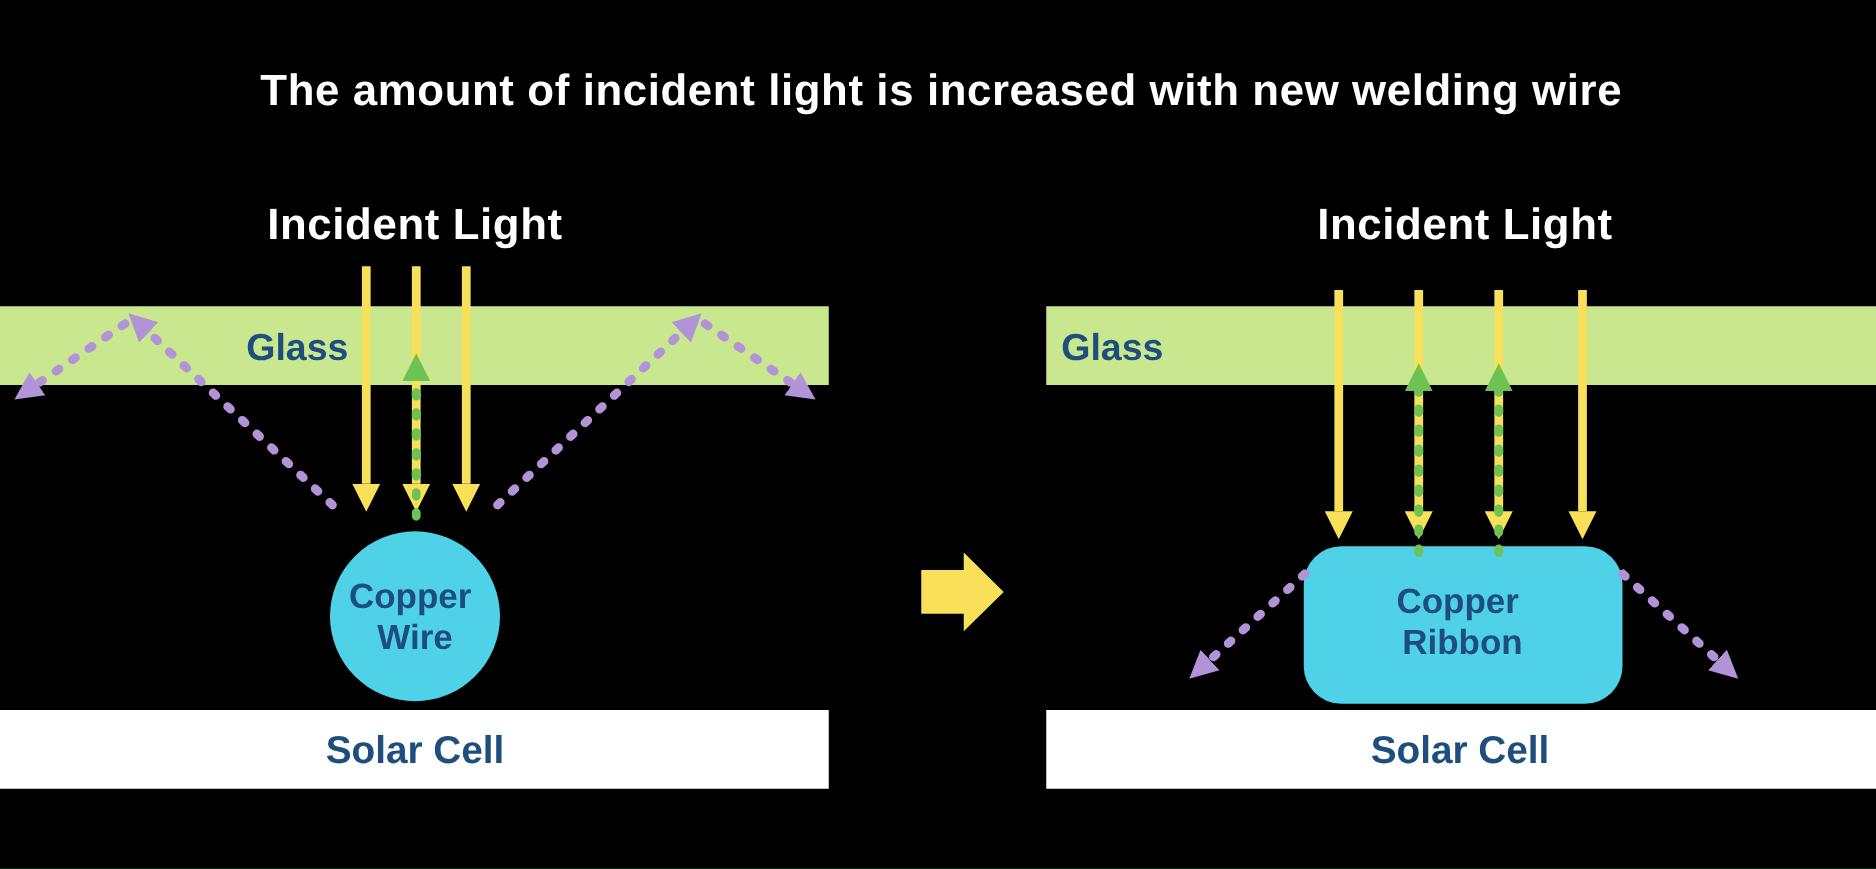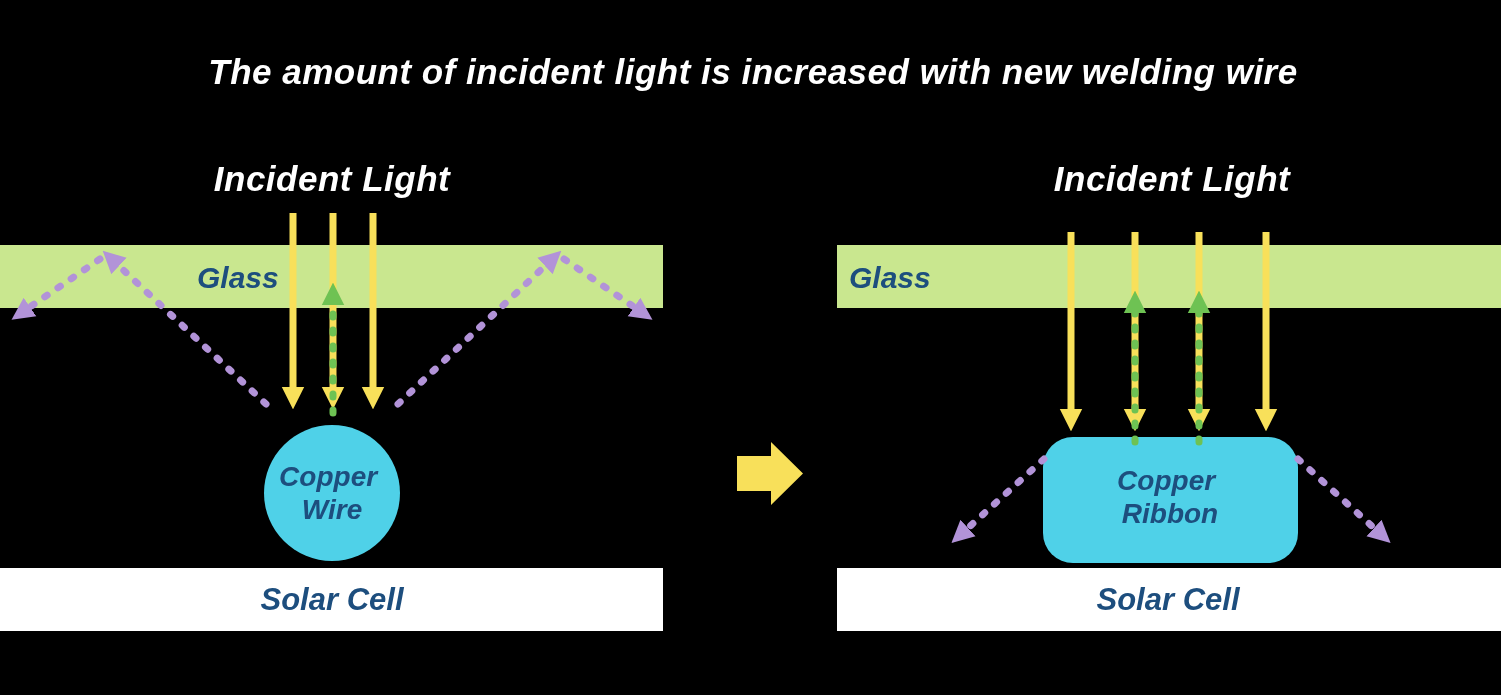--- a/index.html
+++ b/index.html
@@ -6,21 +6,20 @@
     margin: 0;
     padding: 0;
     background: #000;
   }
   #stage {
     position: relative;
     width: 1501px;
     height: 695px;
     background: #15803d;
     overflow: hidden;
-    font-style: italic;
   }
   text {
     font-family: "Liberation Sans", "DejaVu Sans", sans-serif;
     font-weight: 700;
   }
   .t-title    { font-size: 35px; fill: #ffffff; letter-spacing: .5px; }
   .t-incident { font-size: 35px; fill: #ffffff; letter-spacing: .5px; }
   .blue       { fill: #1d4e7e; }
   .t-glass    { font-size: 30px; }
   .t-copper   { font-size: 28px; }

